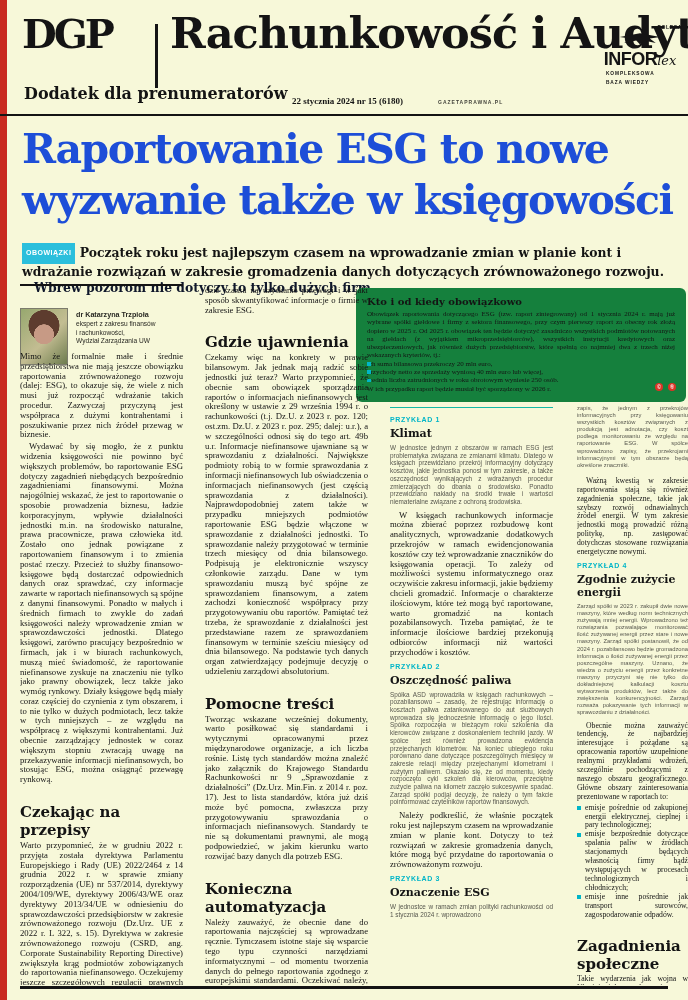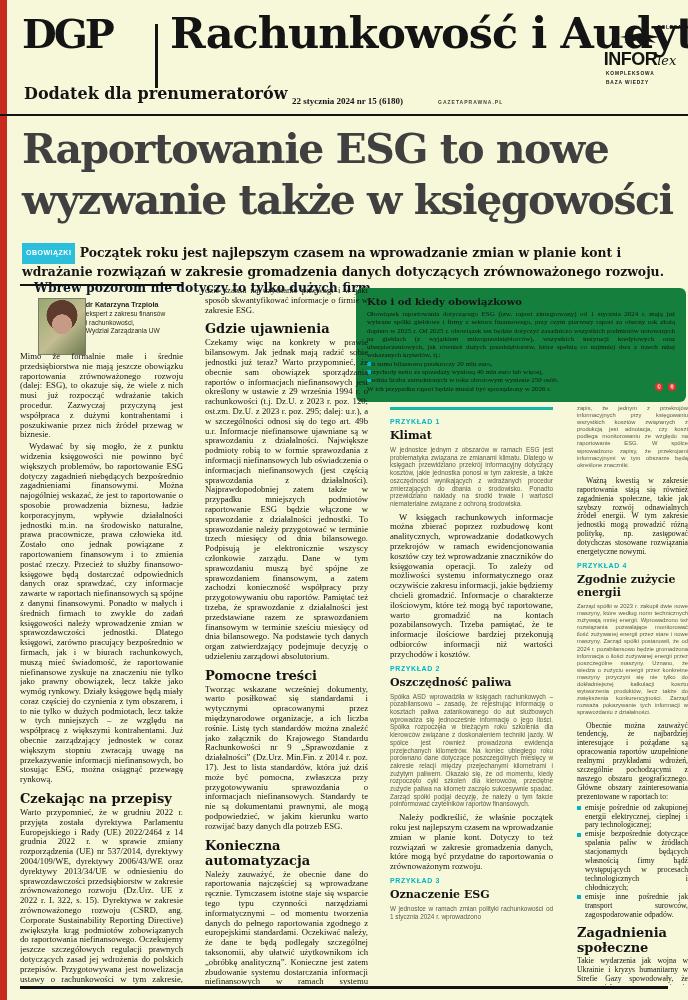--- a/index.html
+++ b/index.html
@@ -24,30 +24,30 @@
   .poleca{font-weight:700;font-size:5px;letter-spacing:.6px;text-align:right;margin-bottom:1px;}
   .eagle{height:15px;}
   .infor-word{font-weight:900;font-size:18px;letter-spacing:-.5px;line-height:1;}
   .infor-lex{font-family:"DejaVu Serif",serif;font-style:italic;font-weight:400;font-size:13px;}
   .tagline{font-weight:700;font-size:4.8px;letter-spacing:.9px;line-height:6.5px;text-align:left;
            padding-left:8px;margin-top:2px;}
   .header-rule{left:0;top:114px;width:688px;height:2px;background:#141414;}
 
   
   .headline{left:22px;top:124px;width:656px;font-family:"DejaVu Serif",serif;font-weight:700;
-            font-size:41px;line-height:51px;letter-spacing:-1.5px;color:#404040;}
+            font-size:41px;line-height:51px;letter-spacing:-1.5px;color:#1d4ed8;}
   .lead{left:22px;top:243px;width:650px;font-family:"DejaVu Serif",serif;font-weight:600;
         font-size:12.4px;line-height:16.5px;}
   .kicker{display:inline-block;background:#2bbfdc;color:#fff;font-family:"Liberation Sans",sans-serif;
           font-weight:700;font-size:7px;letter-spacing:.5px;padding:2px 4px;vertical-align:2px;}
   .lead-highlight{color:#0f172a;font-weight:700;margin-left:12px;}
 
   
   .author-rule{left:20px;top:284px;width:163px;height:1.5px;background:#141414;}
-  .author{left:20px;top:298px;width:163px;display:flex;justify-content:center;}
+  .author{left:20px;top:308px;width:163px;display:flex;gap:8px;}
   .author-photo{width:46px;height:55px;flex:none;border:1px solid #7c7c6c;
     background:
       radial-gradient(circle at 50% 46%, #c79a85 0 26%, rgba(0,0,0,0) 27%),
       radial-gradient(circle at 50% 30%, #5d3c2e 0 34%, rgba(0,0,0,0) 35%),
       linear-gradient(135deg,#97a86f 0%,#c3bd92 55%,#6d7c4e 100%);}
   .author-meta{font-family:"Liberation Sans",sans-serif;font-size:6.6px;line-height:8.8px;
                color:#2a2a24;padding-top:3px;}
   .author-name{font-weight:700;font-size:7.2px;}
 
   
@@ -60,24 +60,24 @@
   .ib-bullets li::before{content:"";position:absolute;left:0;top:2.4px;width:3.6px;height:3.6px;background:#00b5c8;}
   .ib-icons{position:absolute;right:10px;bottom:9px;}
   .rights-icon{display:inline-block;width:8px;height:8px;border-radius:50%;background:#de3226;color:#fff;
                font-family:"Liberation Sans",sans-serif;font-weight:700;font-size:5.5px;line-height:8px;
                text-align:center;margin-left:1px;}
 
   
   .col{position:absolute;overflow:hidden;text-align:justify;}
   .col p{margin:0 0 2px;font-size:8.7px;line-height:9.8px;}
   .col .indent{text-indent:9px;}
-  .col h4{margin:6px 0 2px;font-family:"DejaVu Serif",serif;font-weight:700;font-size:13px;text-align:left;}
+  .col h4{margin:18px 0 2px;font-family:"DejaVu Serif",serif;font-weight:700;font-size:15px;text-align:left;}
   #col1{left:20px;top:352px;width:163px;height:633px;}
   #col2{left:205px;top:286px;width:163px;height:699px;}
-  #col3{left:390px;top:407px;width:163px;height:578px;border-top:3px solid #14b8a6;padding-top:3px;}
+  #col3{left:390px;top:407px;width:163px;height:578px;border-top:1px solid #14b8a6;padding-top:3px;}
   #col4{left:577px;top:405px;width:111px;height:580px;}
   #col4 p{font-size:7.7px;line-height:8.9px;}
 
   .example{margin:2px 0 5px;}
   .ex-label{font-family:"Liberation Sans",sans-serif;font-weight:700;font-size:7px;letter-spacing:.6px;
             color:#00b5c8;margin:5px 0 4px;text-align:left;}
   .ex-title{font-family:"DejaVu Serif",serif;font-weight:700;font-size:11px;margin-bottom:4px;text-align:left;}
   .ex-text{font-family:"Liberation Sans",sans-serif;font-size:6.4px;line-height:7.7px;color:#57574e;text-align:justify;}
   #col4 .ex-text,.ex-cont{font-family:"Liberation Sans",sans-serif;font-size:5.8px;line-height:7.1px;color:#57574e;text-align:justify;}
   .ex-cont{margin-bottom:8px;}

